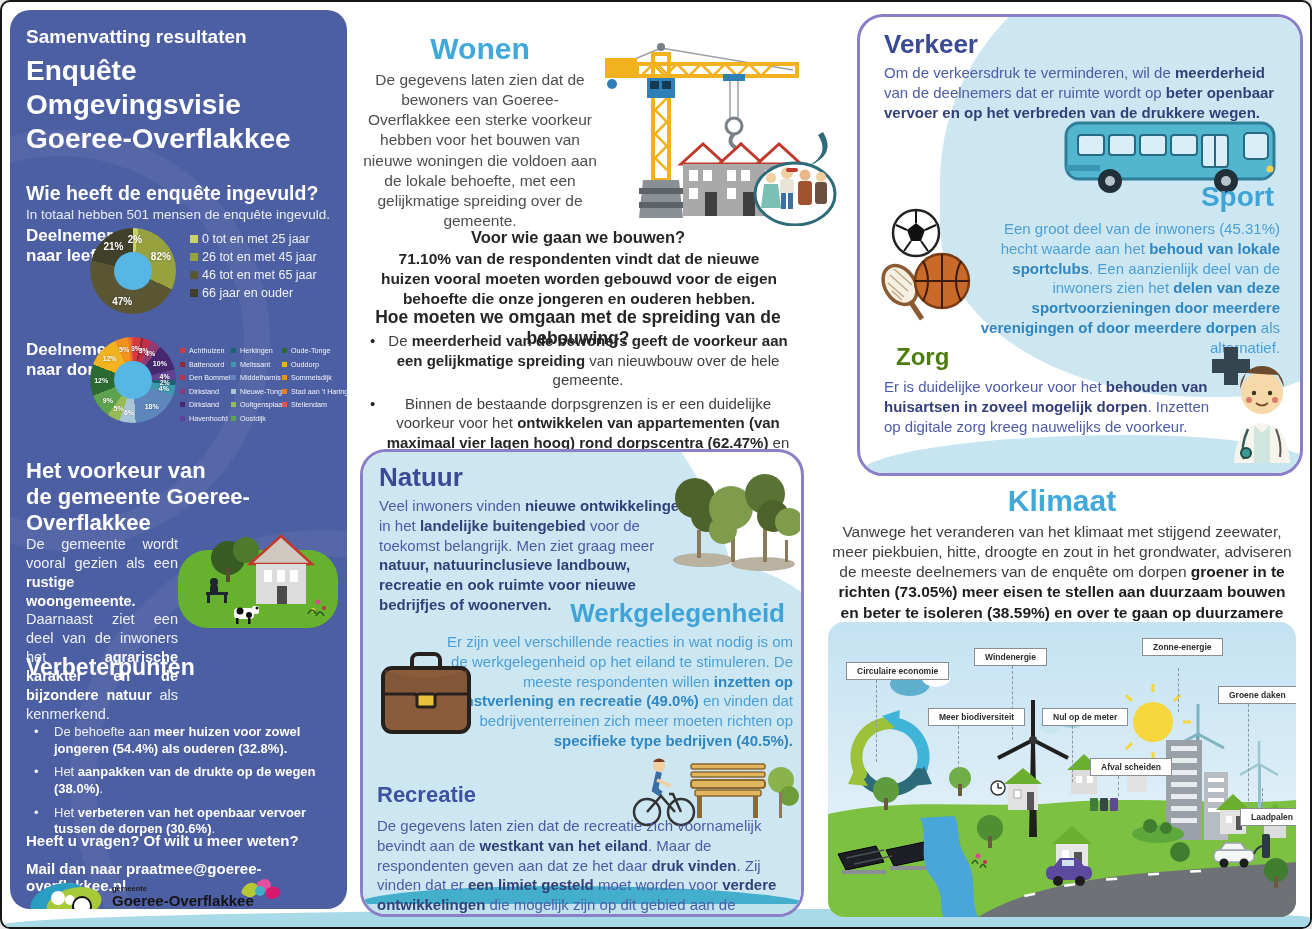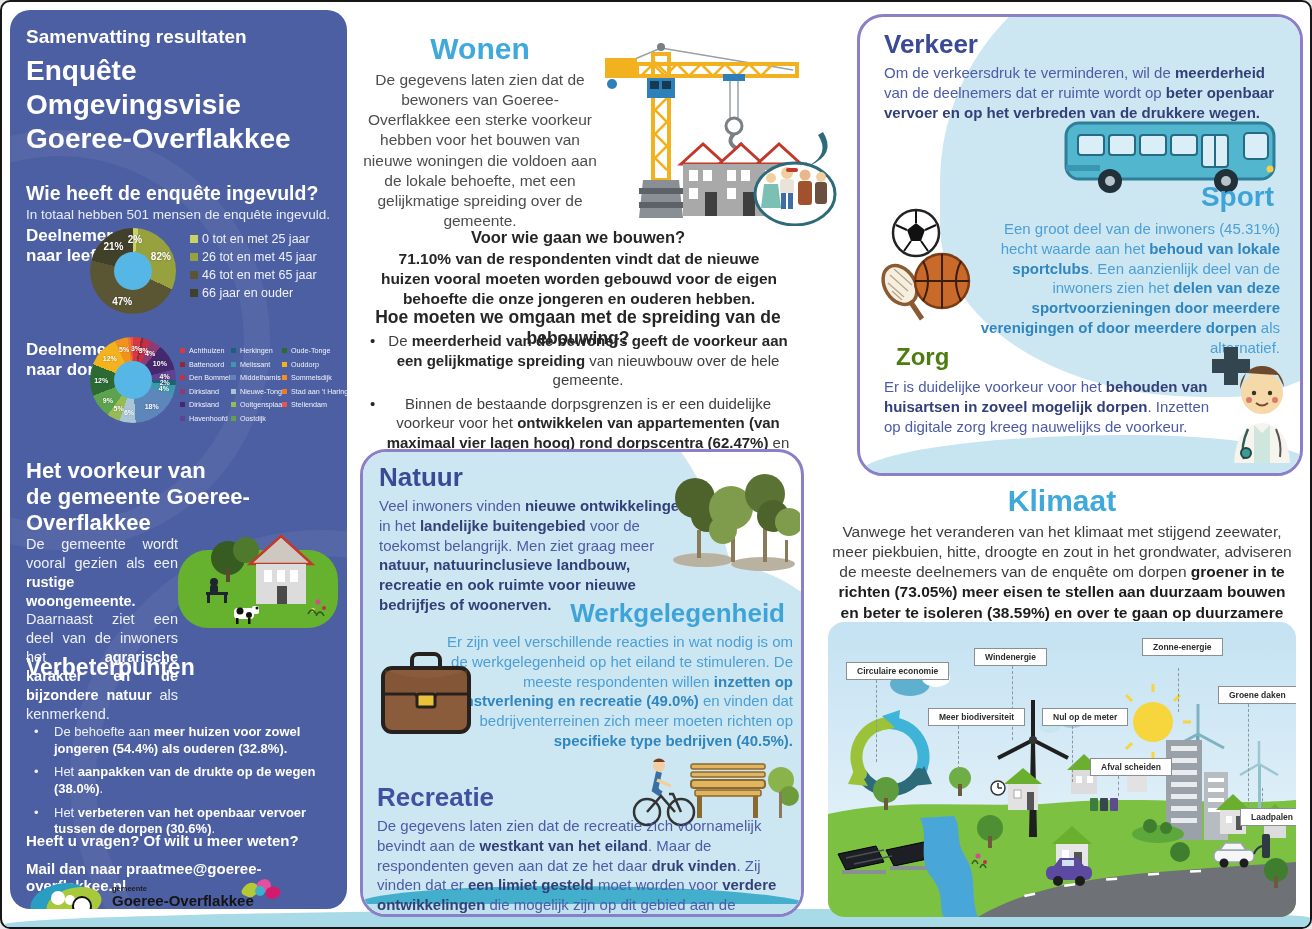--- a/index.html
+++ b/index.html
@@ -117,21 +117,21 @@
   #natuur-p { position:absolute; left:16px; top:44px; width:312px; font-size:15px; line-height:1.32;
               color:#4d5ba6; }
   #natuur-p b { color:#333f78; }
   #trees-art { position:absolute; left:302px; top:4px; }
   #werk-h { position:absolute; right:16px; top:146px; font-size:26px; font-weight:bold; color:#3ea4d8; }
   #werk-p { position:absolute; left:68px; top:180px; width:362px; text-align:right; font-size:15px;
             line-height:1.32; color:#4b9fd6; }
   #werk-p b { color:#2f86c0; }
   #briefcase-art { position:absolute; left:12px; top:196px; }
   #bike-art { position:absolute; left:268px; top:298px; }
-  #recreatie-h { position:absolute; left:14px; top:330px; font-size:26px; font-weight:bold; color:#3f51a0; }
+  #recreatie-h { position:absolute; left:14px; top:330px; font-size:22px; font-weight:bold; color:#3f51a0; }
   #recreatie-p { position:absolute; left:14px; top:364px; width:418px; font-size:15px; line-height:1.32;
                  color:#4d5ba6; }
   #recreatie-p b { color:#333f78; }
 
   #verkeer-h { position:absolute; left:24px; top:12px; font-size:26px; font-weight:bold; color:#3a4a94; }
   #verkeer-p { position:absolute; left:24px; top:46px; width:404px; font-size:15px; line-height:1.32;
                color:#4d5ba6; }
   #verkeer-p b { color:#333f78; }
   #bus-art { position:absolute; left:198px; top:94px; }
   #sport-h { position:absolute; right:26px; top:164px; font-size:28px; font-weight:bold; color:#3ea4d8; }

